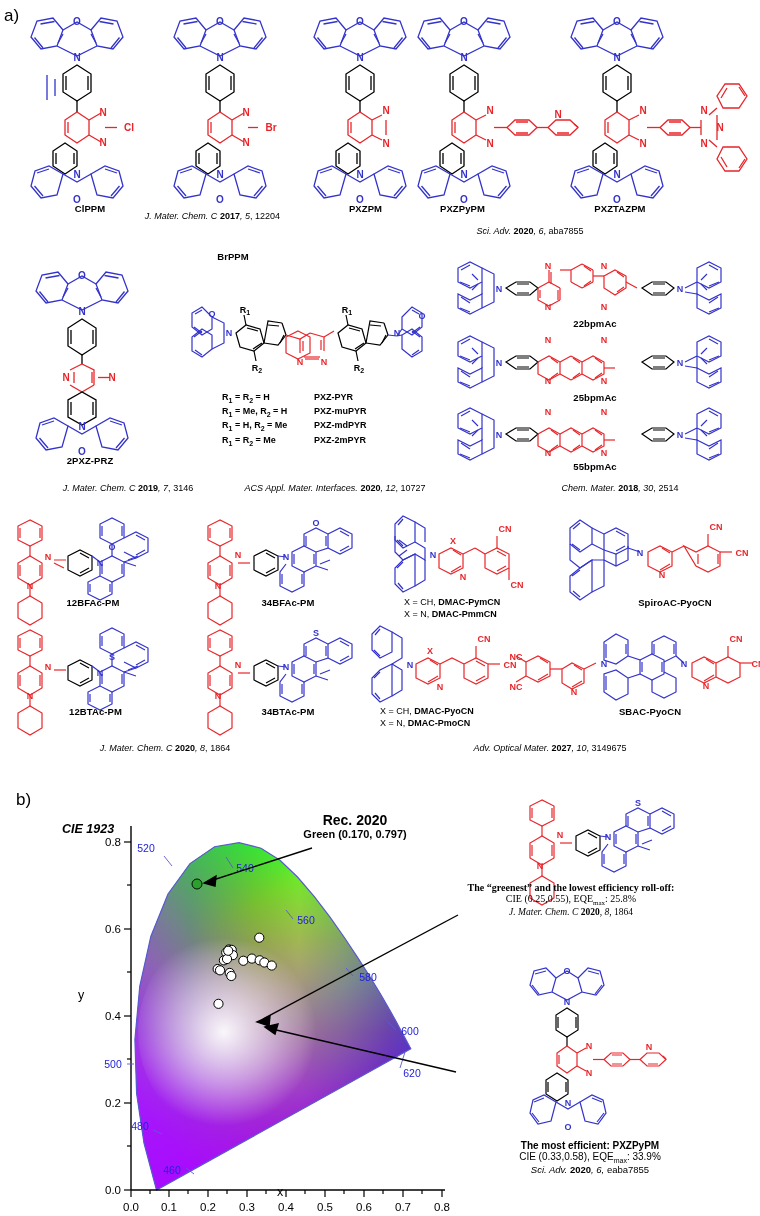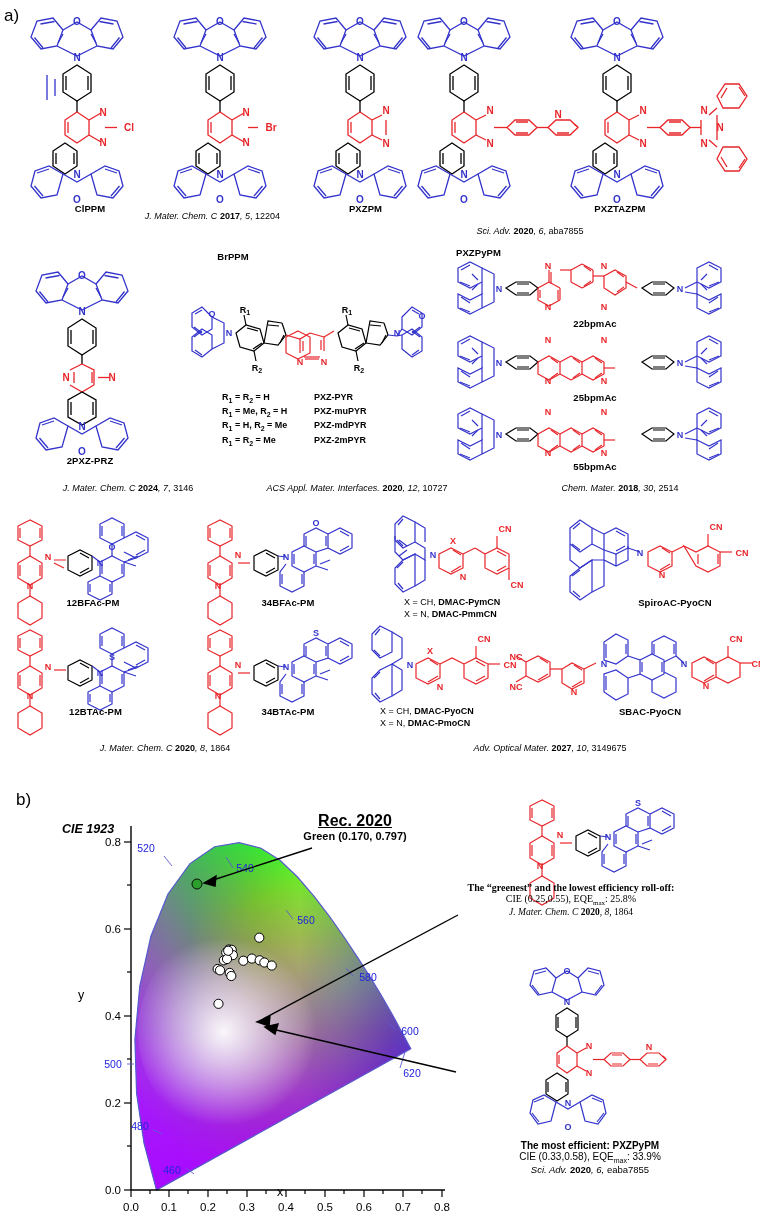--- a/index.html
+++ b/index.html
@@ -199,21 +199,21 @@
  <g fill="none" stroke="#3333cc" stroke-width="1.3">
   <path d="M38 166 L24 158 L10 163 L6 178 L16 190 L32 187 Z"></path>
   <path d="M24 161 L12 165 M9.5 178 L18 188"></path>
   <path d="M66 166 L80 158 L94 163 L98 178 L88 190 L72 187 Z"></path>
   <path d="M80 161 L92 165 M94.5 178 L86 188"></path>
   <path d="M38 166 L52 174 L66 166"></path>
  </g>
  <text x="52" y="195" fill="#3333cc" font-size="10" font-weight="bold" text-anchor="middle" font-family="'Liberation Sans',sans-serif">O</text>
 </svg>
 </div>
-<div class="abs cmpd-name" style="left:416px;top:203px;width:125px;margin-top:44px;">PXZPyPM</div>
+<div class="abs cmpd-name" style="left:400px;top:203px;width:125px;">PXZPyPM</div>
 
 <div class="abs" style="left:565px;top:8px;">
 <svg width="190" height="195" viewBox="0 0 190 195">
  <g fill="none" stroke="#3333cc" stroke-width="1.3">
   <path d="M38 22 L28 10 L12 13 L6 29 L16 41 L32 38 Z"></path>
   <path d="M29.5 13.5 L15.5 16 M9.5 29.5 L18 40 M33 35 L38 26"></path>
   <path d="M66 22 L76 10 L92 13 L98 29 L88 41 L72 38 Z"></path>
   <path d="M74.5 13.5 L88.5 16 M94.5 29.5 L86 40 M71 35 L66 26"></path>
   <path d="M38 22 L52 14 L66 22"></path>
         <path d="M32 38 L52 48 L72 38"></path>
@@ -515,23 +515,23 @@
   <path d="M257 45 L266 39 M267 50 L257 54"></path>
   <path d="M245 24 L245 36"></path>
   <path d="M233 30 L245 24 M233 34 L245 36"></path>
   <path d="M249 22 L255 16 M249 26 L255 32"></path>
  </g>
 </svg>
 </div>
 <div class="abs cmpd-name" style="left:510px;top:461px;width:170px;">55bpmAc</div>
 
 <div class="abs cite" style="left:8px;top:483px;width:240px;">
- <span>J. Mater. Chem. C</span> <b>2024</b>, <span>7</span><span class="pg">, </span><span class="pg">3146</span>
-</div>
-<div class="abs cite" style="left:185px;top:483px;width:300px;padding-left:22px;">
+ <span>J. Mater. Chem. C</span> <b>2019</b>, <span>7</span><span class="pg">, </span><span class="pg">3146</span>
+</div>
+<div class="abs cite" style="left:185px;top:483px;width:300px;">
  <span>ACS Appl. Mater. Interfaces.</span> <b>2020</b>, <span>12</span><span class="pg">, </span><span class="pg">10727</span>
 </div>
 <div class="abs cite" style="left:505px;top:483px;width:230px;">
  <span>Chem. Mater.</span> <b>2018</b>, <span>30</span><span class="pg">, </span><span class="pg">2514</span>
 </div>
 
 <div class="abs" style="left:10px;top:508px;">
 <svg width="195" height="105" viewBox="0 0 195 105">
  <g fill="none" stroke="#e8252a" stroke-width="1.2">
   <path d="M20 12 L8 18 L8 32 L20 38 L32 32 L32 18 Z"></path>
@@ -1011,21 +1011,21 @@
  <text class="axis-num" x="264" y="411" text-anchor="middle" font-family="'Liberation Sans',sans-serif">0.6</text>
  <text class="axis-num" x="303" y="411" text-anchor="middle" font-family="'Liberation Sans',sans-serif">0.7</text>
  <text class="axis-num" x="342" y="411" text-anchor="middle" font-family="'Liberation Sans',sans-serif">0.8</text>
 </svg>
 </div>
 
 <div class="abs axis-lab" style="left:277px;top:1185px;">x</div>
 <div class="abs axis-lab" style="left:78px;top:988px;">y</div>
 
 <div class="abs" style="left:270px;top:812px;width:170px;text-align:center;">
-  <div class="note-b" style="font-size:16px;text-decoration:underline;">Rec. 2020</div>
+  <div class="note-b" style="font-size:14px;">Rec. 2020</div>
   <div class="note-b" style="font-size:11px;">Green (0.170, 0.797)</div>
 </div>
 
 <div class="abs" style="left:520px;top:792px;">
 <svg width="215" height="95" viewBox="0 0 215 95">
  <g fill="none" stroke="#e8252a" stroke-width="1.2">
   <path d="M22 8 L10 14 L10 28 L22 34 L34 28 L34 14 Z"></path>
   <path d="M12 16 L12 26 M32 16 L32 26"></path>
   <path d="M22 34 L22 44"></path>
   <path d="M22 44 L10 51 L10 66 L22 73 L34 66 L34 51 Z"></path>

